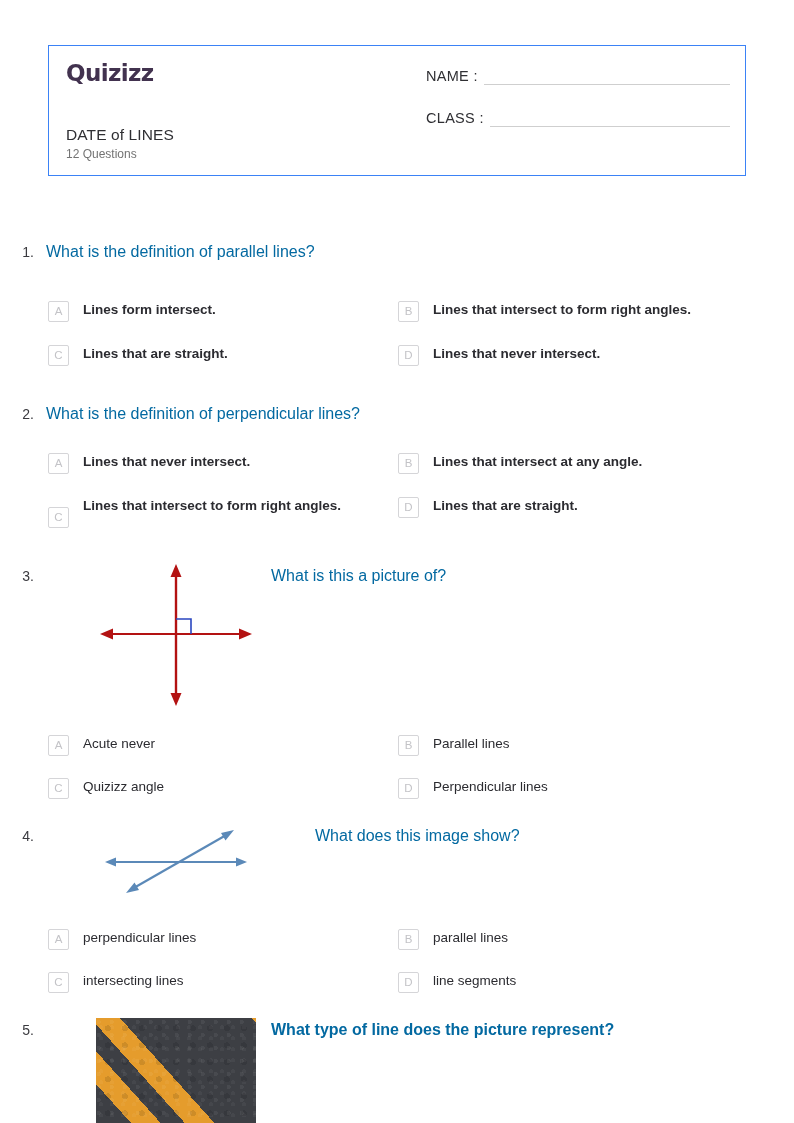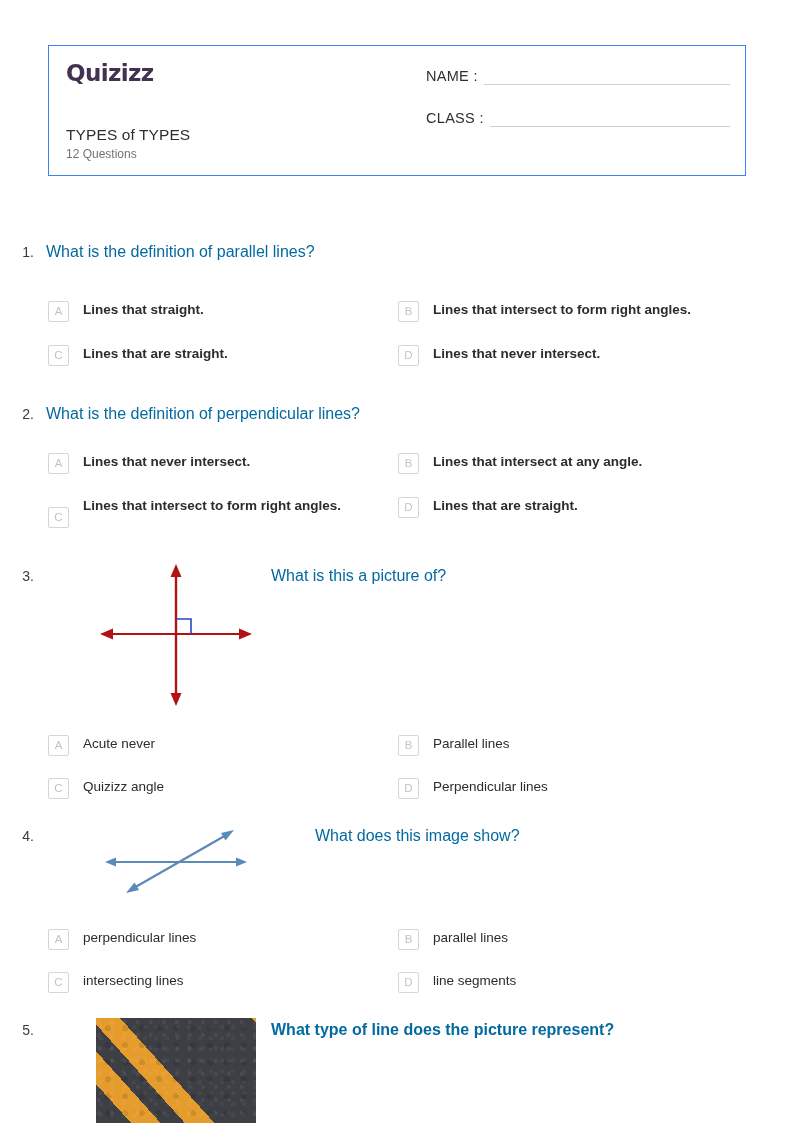--- a/index.html
+++ b/index.html
@@ -162,21 +162,21 @@
   }
 </style>
 </head>
 <body>
 
 <div class="header-card">
   <div class="header-left">
     <div class="logo">
       <span>Quizizz</span>
     </div>
-    <div class="quiz-title">TYPES of TYPES</div>
+    <div class="quiz-title">DATE of LINES</div>
     <div class="quiz-count">12 Questions</div>
   </div>
   <div class="header-right">
     <div class="field-row">
       <span class="field-label">NAME :</span>
       <span class="field-line"></span>
     </div>
     <div class="field-row">
       <span class="field-label">CLASS :</span>
       <span class="field-line"></span>
@@ -187,21 +187,21 @@
 <div class="q-block" style="top:242px;">
   <div class="q-head">
     <span class="q-num">1.</span>
     <span class="q-text">What is the definition of parallel lines?</span>
   </div>
 </div>
 <div class="opts" style="top:300px;">
   <div class="opt-row">
     <div class="opt left">
       <span class="opt-badge">A</span>
-      <span class="opt-label bold">Lines that straight.</span>
+      <span class="opt-label bold">Lines form intersect.</span>
     </div>
     <div class="opt right">
       <span class="opt-badge">B</span>
       <span class="opt-label bold">Lines that intersect to form right angles.</span>
     </div>
   </div>
   <div class="opt-row" style="margin-top:22px;">
     <div class="opt left">
       <span class="opt-badge">C</span>
       <span class="opt-label bold">Lines that are straight.</span>

